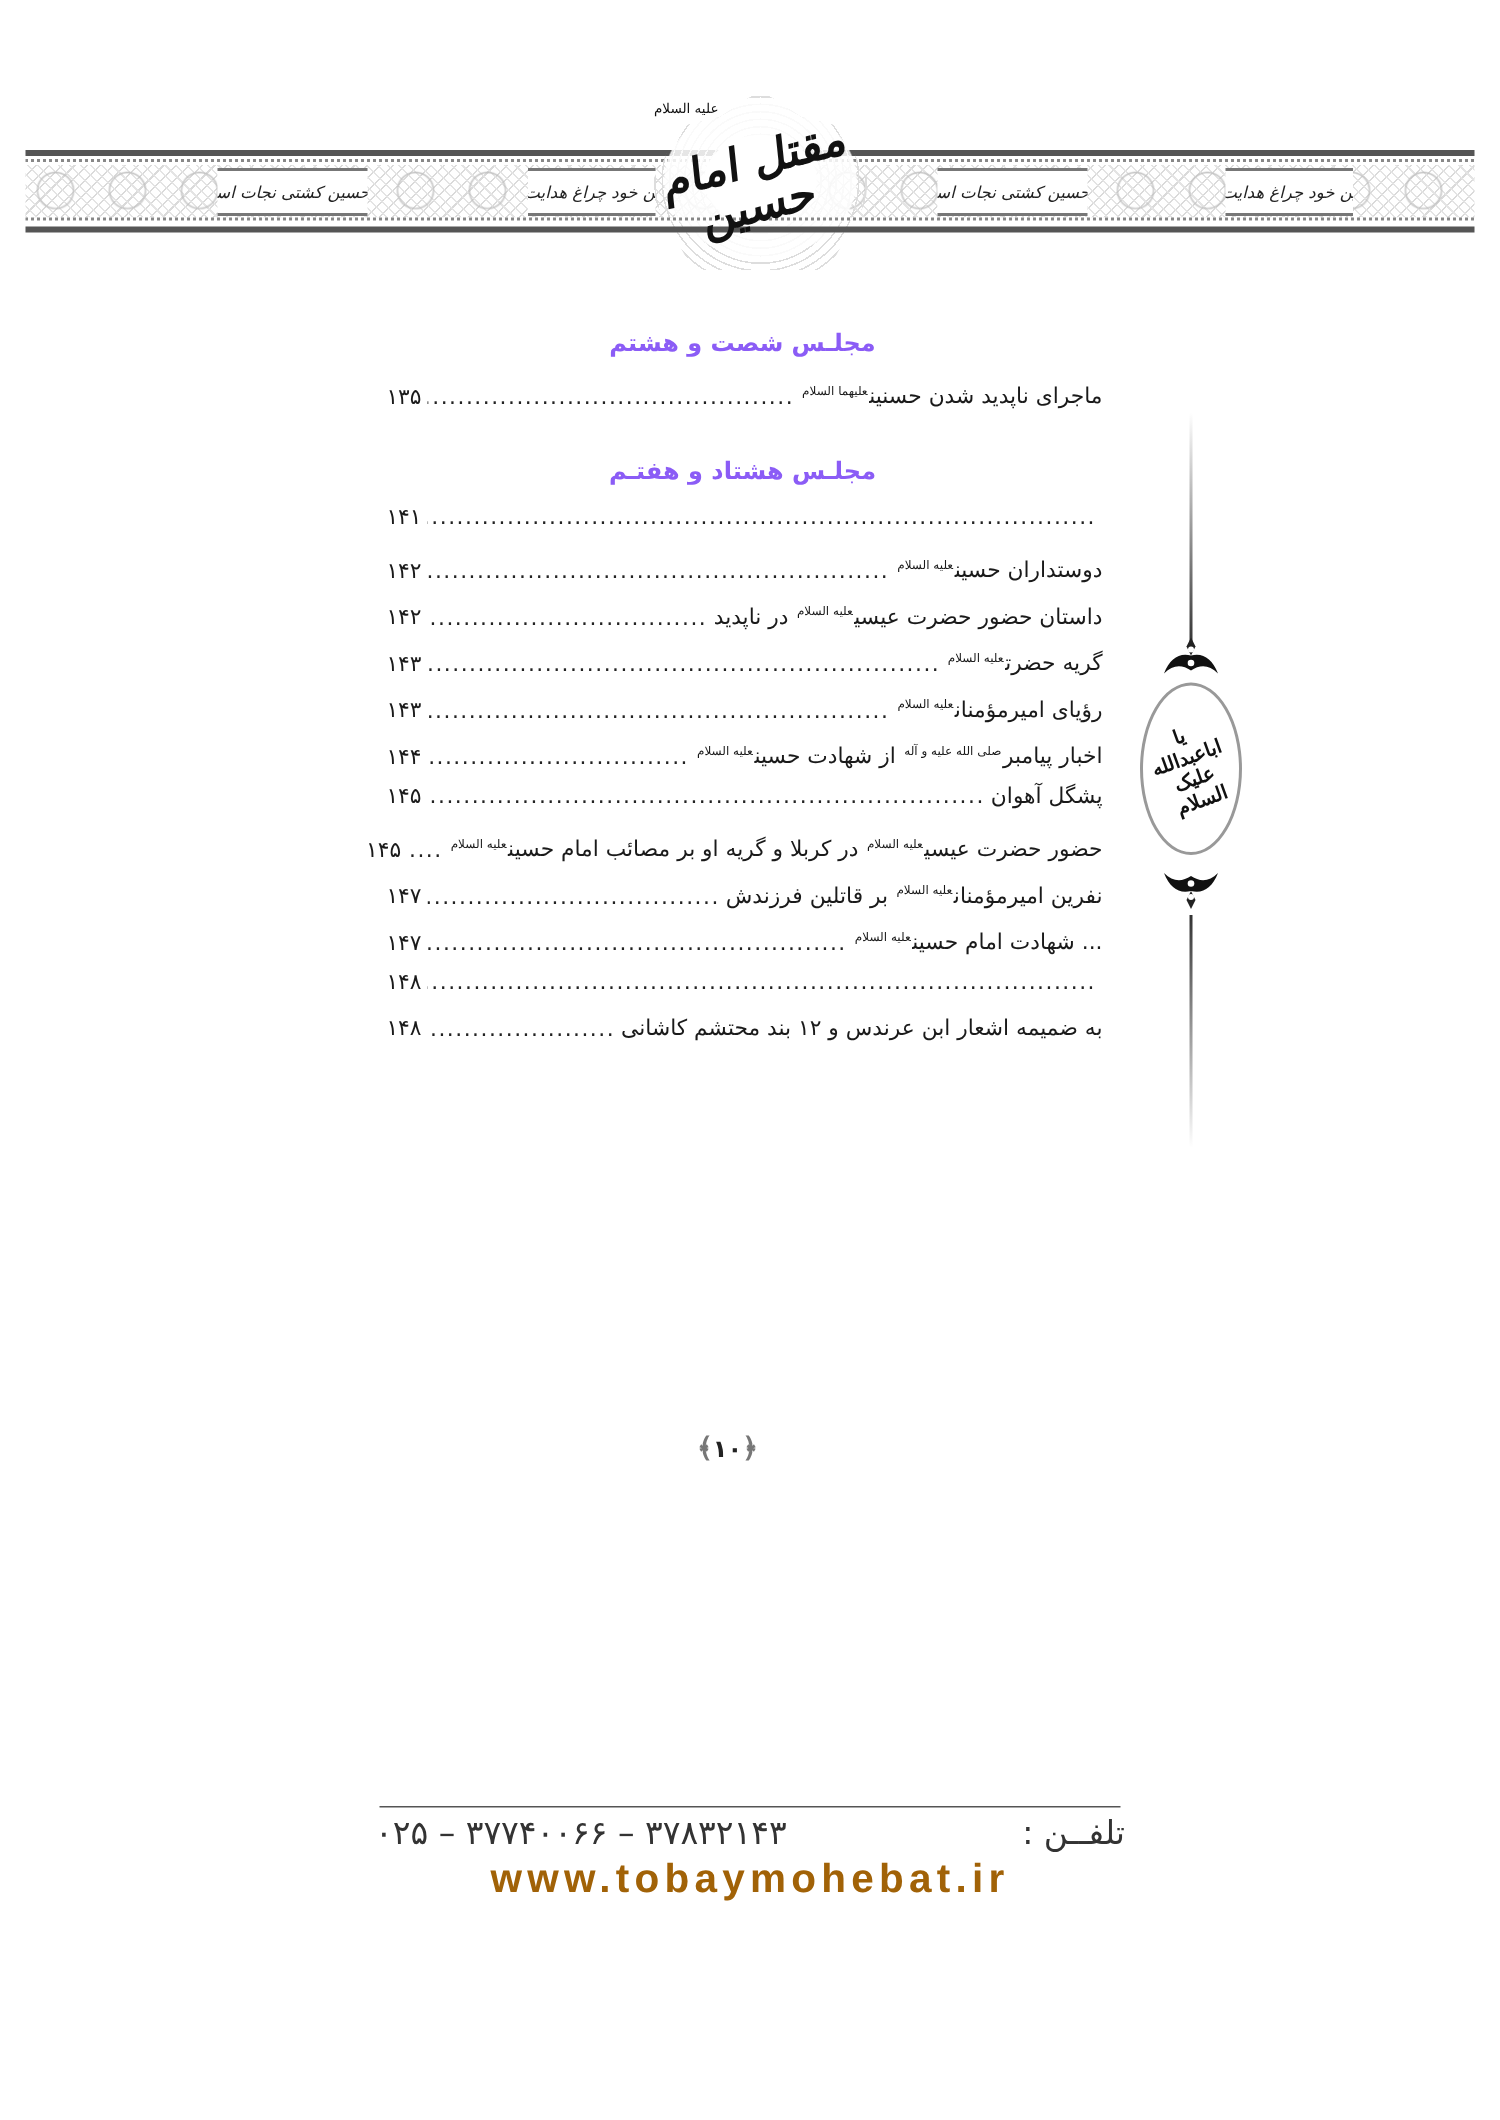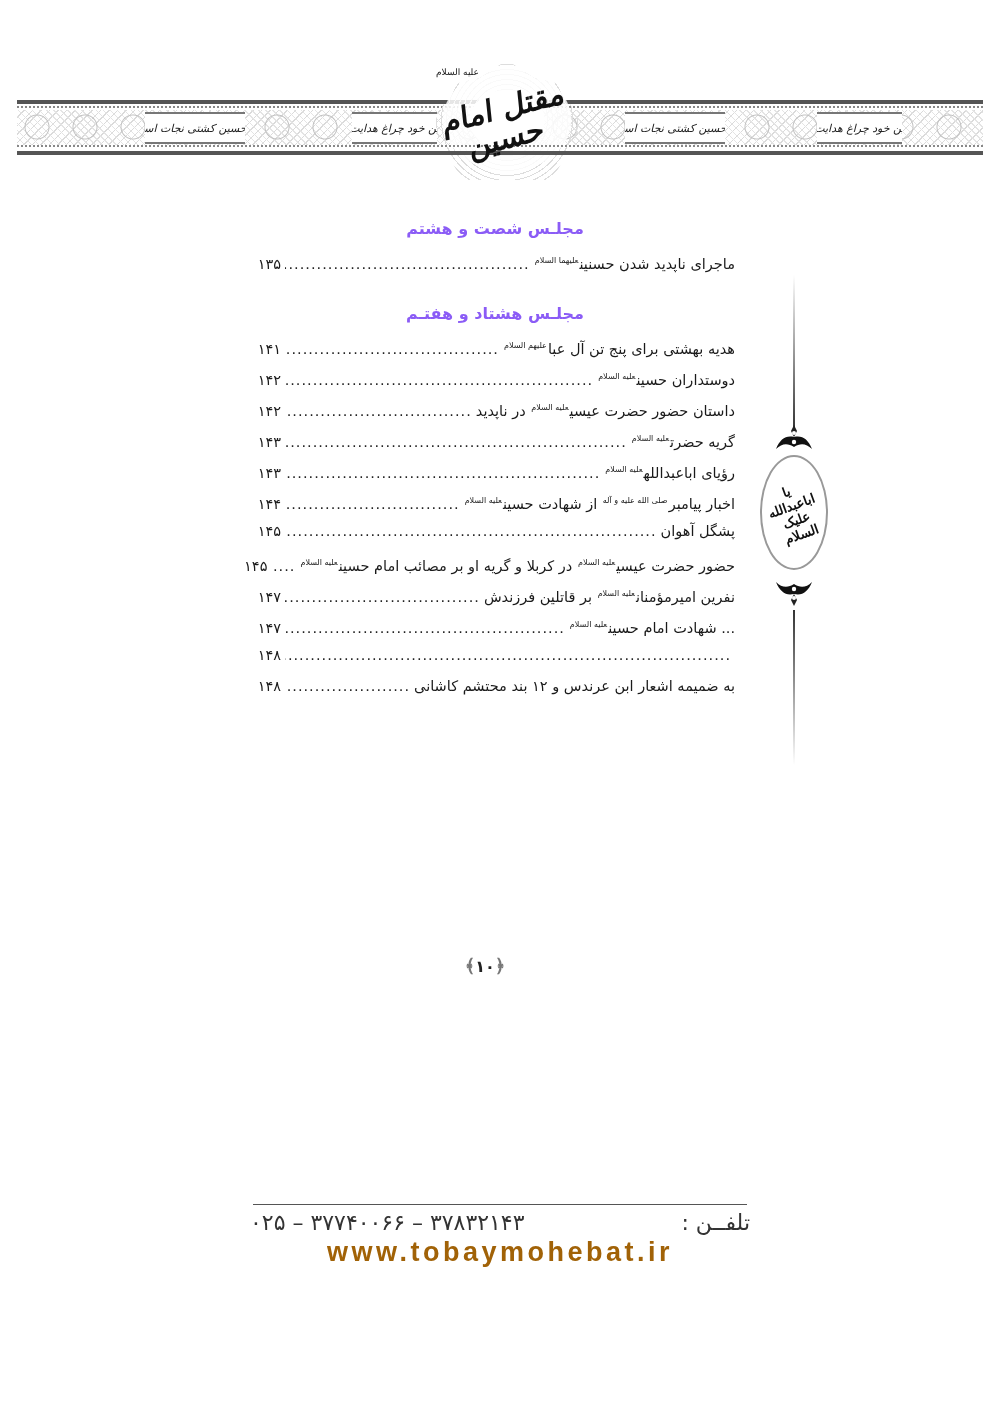--- a/index.html
+++ b/index.html
@@ -299,21 +299,20 @@
     <span class="entry-title"><span>ماجرای ناپدید شدن حسنین</span><span class="entry-honor">علیهما السلام</span></span>
     <span class="leader"></span>
     <span class="page-num">۱۳۵</span>
   </div>
 
   <div class="section-gap"></div>
 
   <h2 class="section-title">مجلـس هشتاد و هفتـم</h2>
 
   <div class="toc-row">
-    <span class="entry-title"><span>هدیه بهشتی برای پنج تن آل عبا</span><span class="entry-honor">علیهم السلام</span></span>
     <span class="leader"></span>
     <span class="page-num">۱۴۱</span>
   </div>
 
   <div class="toc-row">
     <span class="entry-title"><span>دوستداران حسین</span><span class="entry-honor">علیه السلام</span></span>
     <span class="leader"></span>
     <span class="page-num">۱۴۲</span>
   </div>
 
@@ -323,21 +322,21 @@
     <span class="page-num">۱۴۲</span>
   </div>
 
   <div class="toc-row">
     <span class="entry-title"><span>گریه حضرت</span><span class="entry-honor">علیه السلام</span></span>
     <span class="leader"></span>
     <span class="page-num">۱۴۳</span>
   </div>
 
   <div class="toc-row">
-    <span class="entry-title"><span>رؤیای اباعبدالله</span><span class="entry-honor">علیه السلام</span></span>
+    <span class="entry-title"><span>رؤیای امیرمؤمنان</span><span class="entry-honor">علیه السلام</span></span>
     <span class="leader"></span>
     <span class="page-num">۱۴۳</span>
   </div>
 
   <div class="toc-row">
     <span class="entry-title"><span>اخبار پیامبر</span><span class="entry-honor">صلی الله علیه و آله</span><span> از شهادت حسین</span><span class="entry-honor">علیه السلام</span></span>
     <span class="leader"></span>
     <span class="page-num">۱۴۴</span>
   </div>
 

